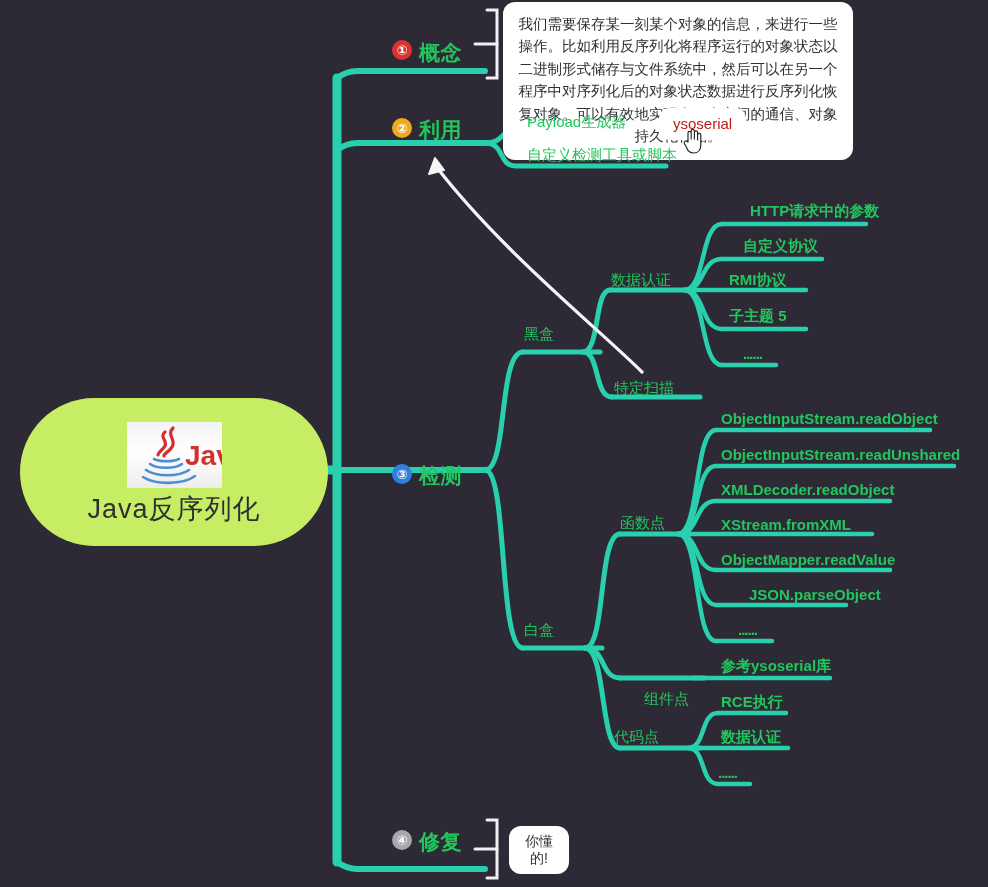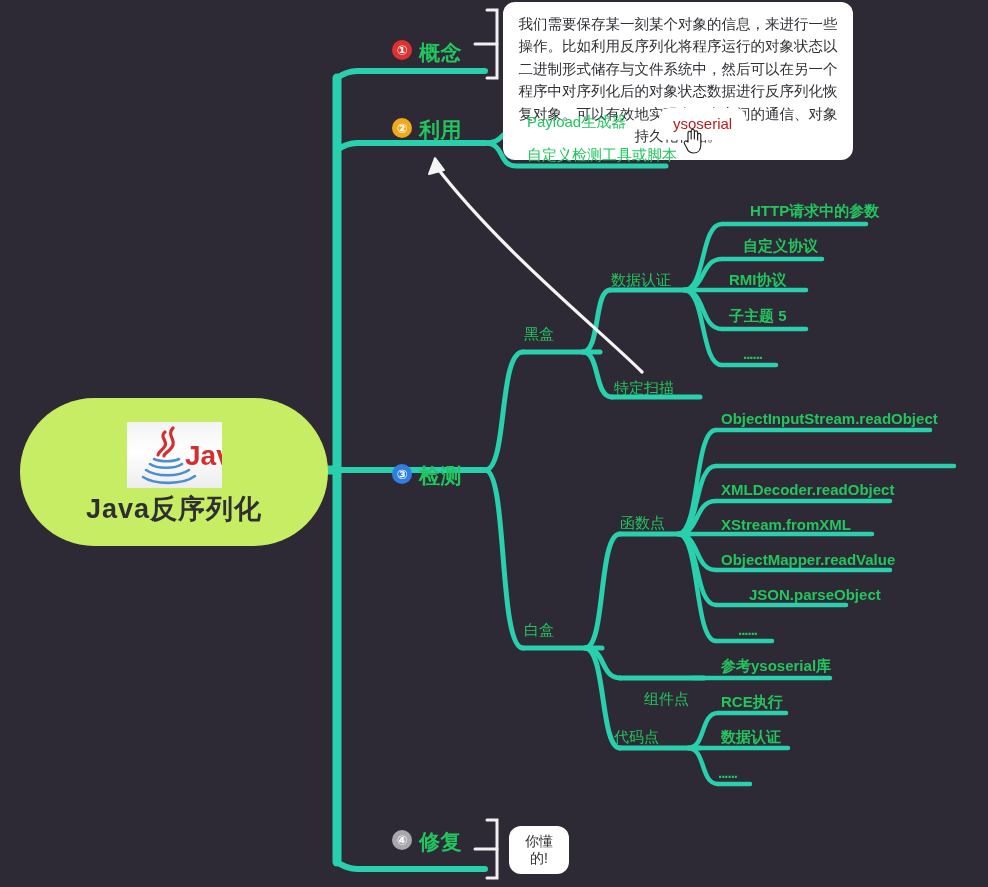--- a/index.html
+++ b/index.html
@@ -37,21 +37,21 @@
   }
   .java-logo {
     width: 95px; height: 66px;
     background: linear-gradient(180deg,#f3f3f3 0%,#ffffff 45%,#ededed 100%);
     position: relative;
     display: block;
     margin-bottom: 2px;
   }
   .root-label {
     font-size: 27px;
-    font-weight: bold;
+    font-weight: normal;
     color: #2f2f33;
     letter-spacing: 1px;
     line-height: 1;
     margin-top: 6px;
   }
 
   
   .lbl {
     position: absolute;
     color: #22c55e;
@@ -258,20 +258,21 @@
   <div class="lbl l3" style="left:704px; top:203px;margin-left:46px;">HTTP请求中的参数</div>
   <div class="lbl l3" style="left:743px; top:238px;">自定义协议</div>
   <div class="lbl l3" style="left:729px; top:272px;">RMI协议</div>
   <div class="lbl l3" style="left:729px; top:308px;">子主题 5</div>
   <div class="lbl dots" style="left:743px; top:346px;">......</div>
 
   <div class="lbl l2" style="left:524px; top:622px;">白盒</div>
 
   <div class="lbl l2" style="left:620px; top:515px;">函数点</div>
   <div class="lbl l3" style="left:721px; top:411px;">ObjectInputStream.readObject</div>
+  <div class="lbl l3" style="left:721px; top:447px;">ObjectInputStream.readUnshared</div>
   <div class="lbl l3" style="left:721px; top:482px;">XMLDecoder.readObject</div>
   <div class="lbl l3" style="left:721px; top:517px;">XStream.fromXML</div>
   <div class="lbl l3" style="left:721px; top:552px;">ObjectMapper.readValue</div>
   <div class="lbl l3" style="left:721px; top:587px;margin-left:28px;">JSON.parseObject</div>
   <div class="lbl dots" style="left:738px; top:622px;">......</div>
 
   <div class="lbl l2" style="left:612px; top:691px;margin-left:32px;">组件点</div>
   <div class="lbl l3" style="left:721px; top:658px;">参考ysoserial库</div>
 
   <div class="lbl l2" style="left:614px; top:729px;">代码点</div>

